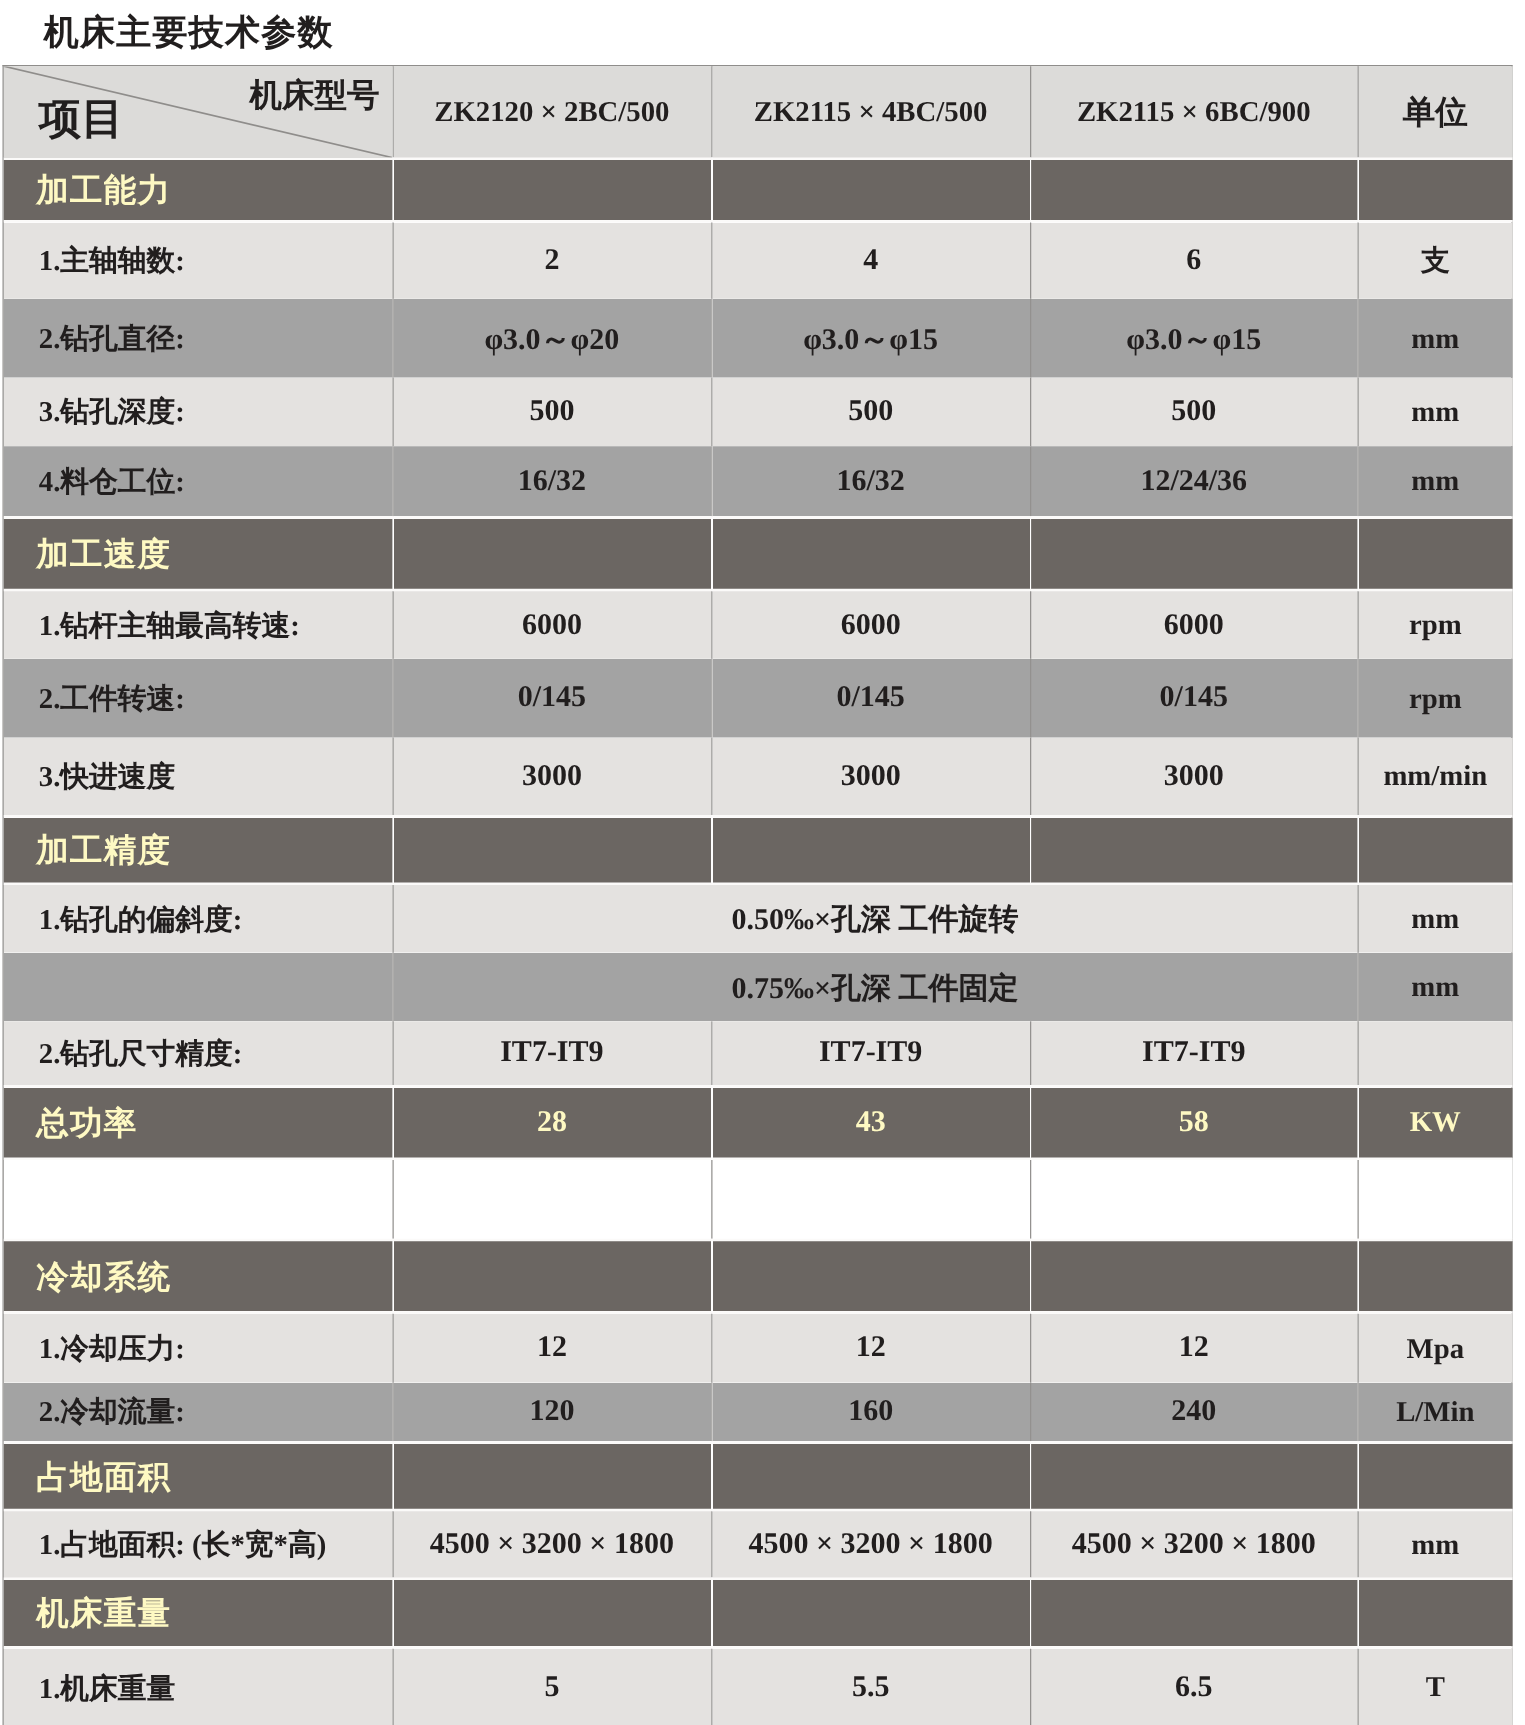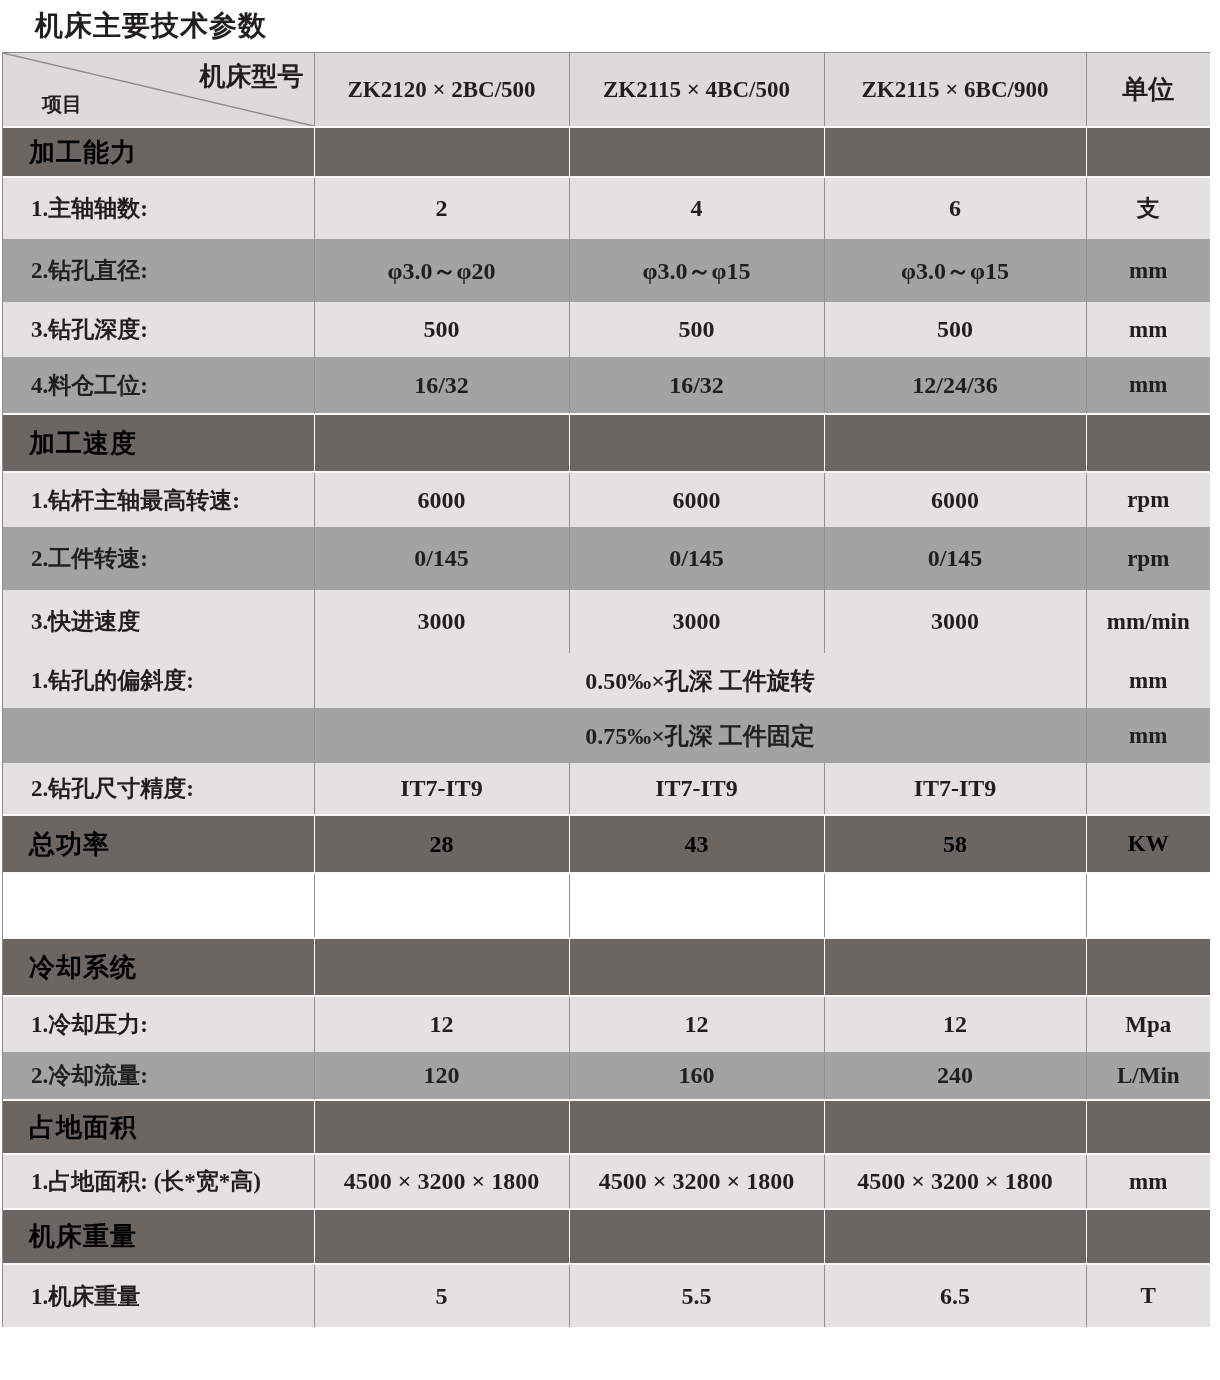--- a/index.html
+++ b/index.html
@@ -67,28 +67,27 @@
     text-align:left;
   }
   td.corner svg{position:absolute;inset:0;width:100%;height:100%;}
   .corner-top{
     position:absolute;top:6px;right:10px;
     font-size:26px;
     margin-left:15px;
   }
   .corner-bottom{
     position:absolute;bottom:8px;left:28px;
-    font-size:20px;
-    margin-left:11px;
+    font-size:34px;
   }
   tr.header td.unit-h{font-size:26px;text-align:center;}
   
   tr.band td, tr.band-values td{
     background:var(--band);
-    color:#000000;
+    color:#fef9c3;
     border-top:2px solid var(--band-gap);
     border-bottom:2px solid var(--band-gap);
   }
   tr.band td + td, tr.band-values td + td{border-left:1px solid var(--band-sep);text-align:center;}
   tr.band td.label, tr.band-values td.label{
     text-align:left;
     padding-left:26px;
     font-family:"DejaVu Sans","Liberation Sans",sans-serif;
     font-size:26px;
     letter-spacing:1px;
@@ -188,20 +187,27 @@
           <td>0/145</td>
           <td class="unit">rpm</td>
         </tr>
         <tr class="data gray" style="height: 63px;">
           <td class="label">3.快进速度</td>
           <td>3000</td>
           <td>3000</td>
           <td>3000</td>
           <td class="unit">mm/min</td>
         </tr>
+        <tr class="band" style="height: 54px;">
+          <td class="label">加工精度</td>
+          <td></td>
+          <td></td>
+          <td></td>
+          <td class="unit"></td>
+        </tr>
         <tr class="data gray" style="height: 55px;">
           <td class="label">1.钻孔的偏斜度:</td>
           <td colspan="3">0.50‰×孔深  工件旋转</td>
           <td class="unit">mm</td>
         </tr>
         <tr class="data white" style="height: 55px;">
           <td class="label"></td>
           <td colspan="3">0.75‰×孔深  工件固定</td>
           <td class="unit">mm</td>
         </tr>

